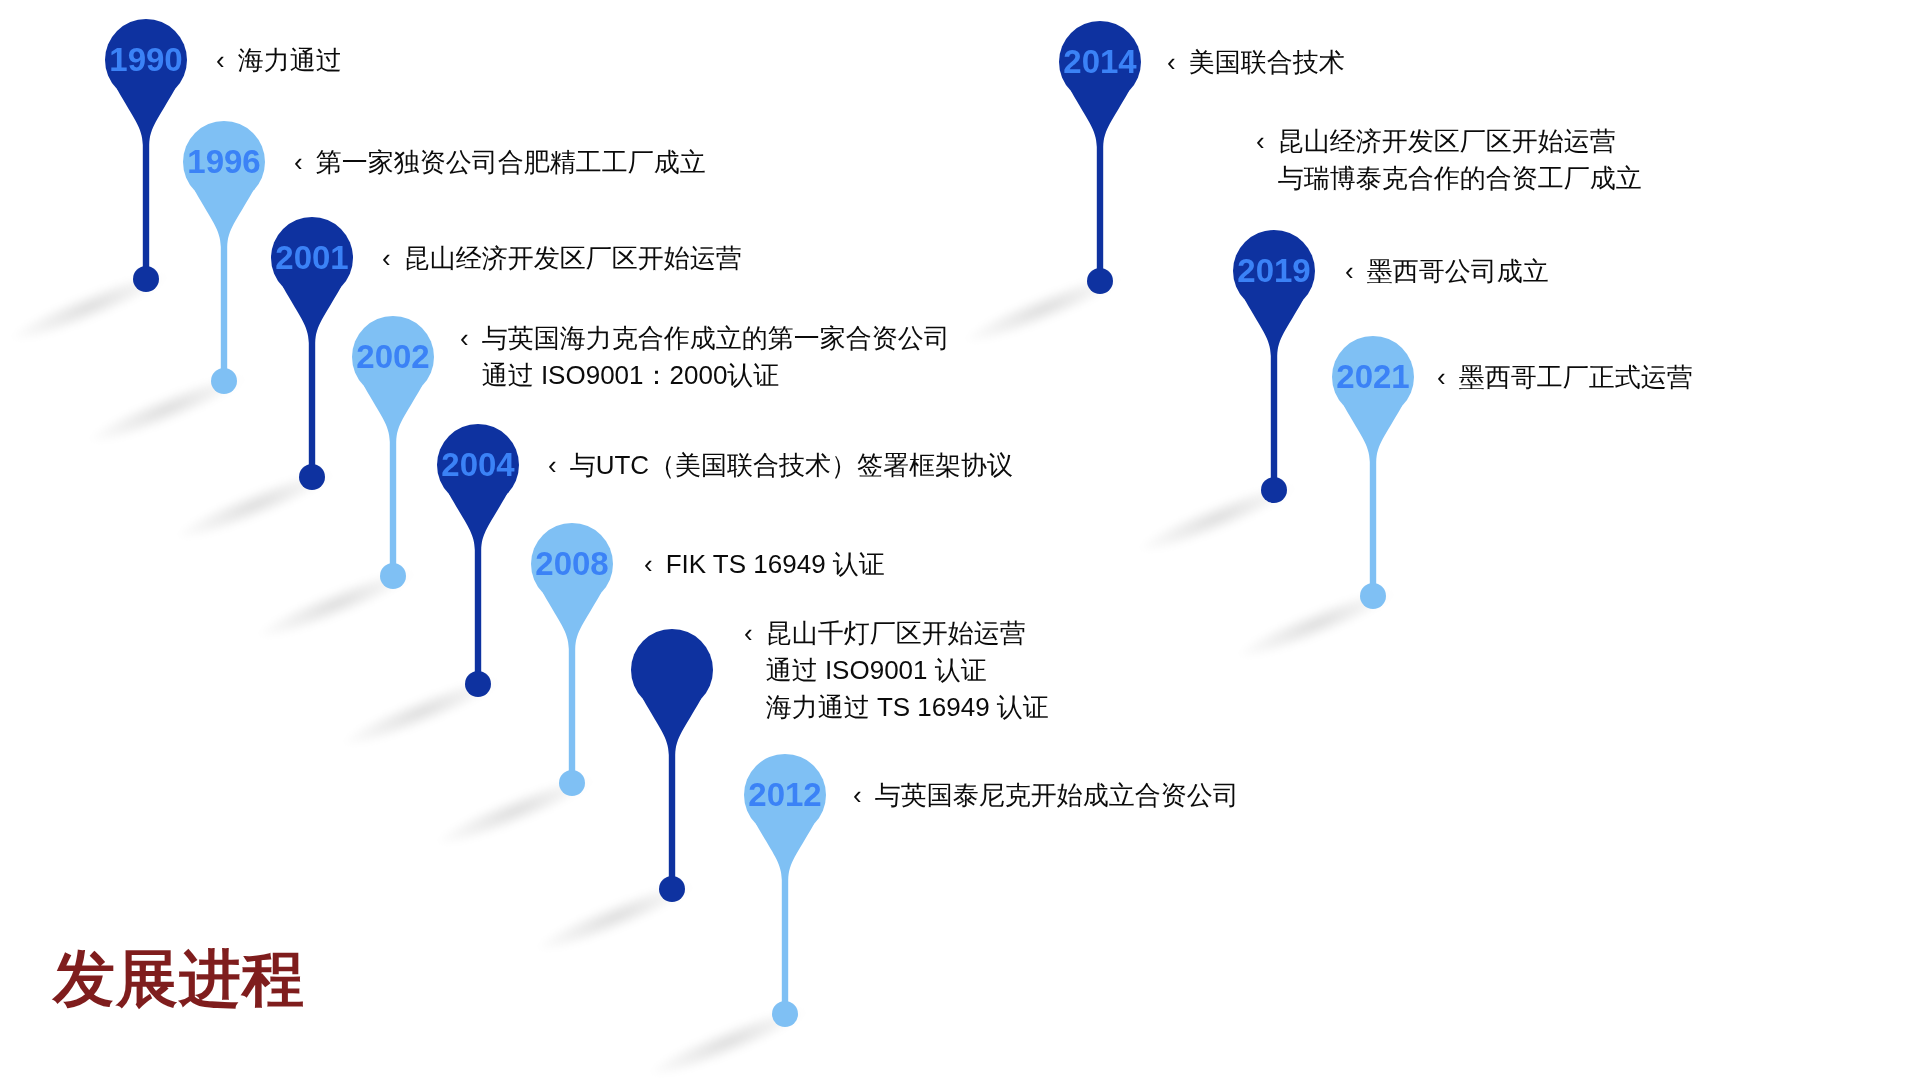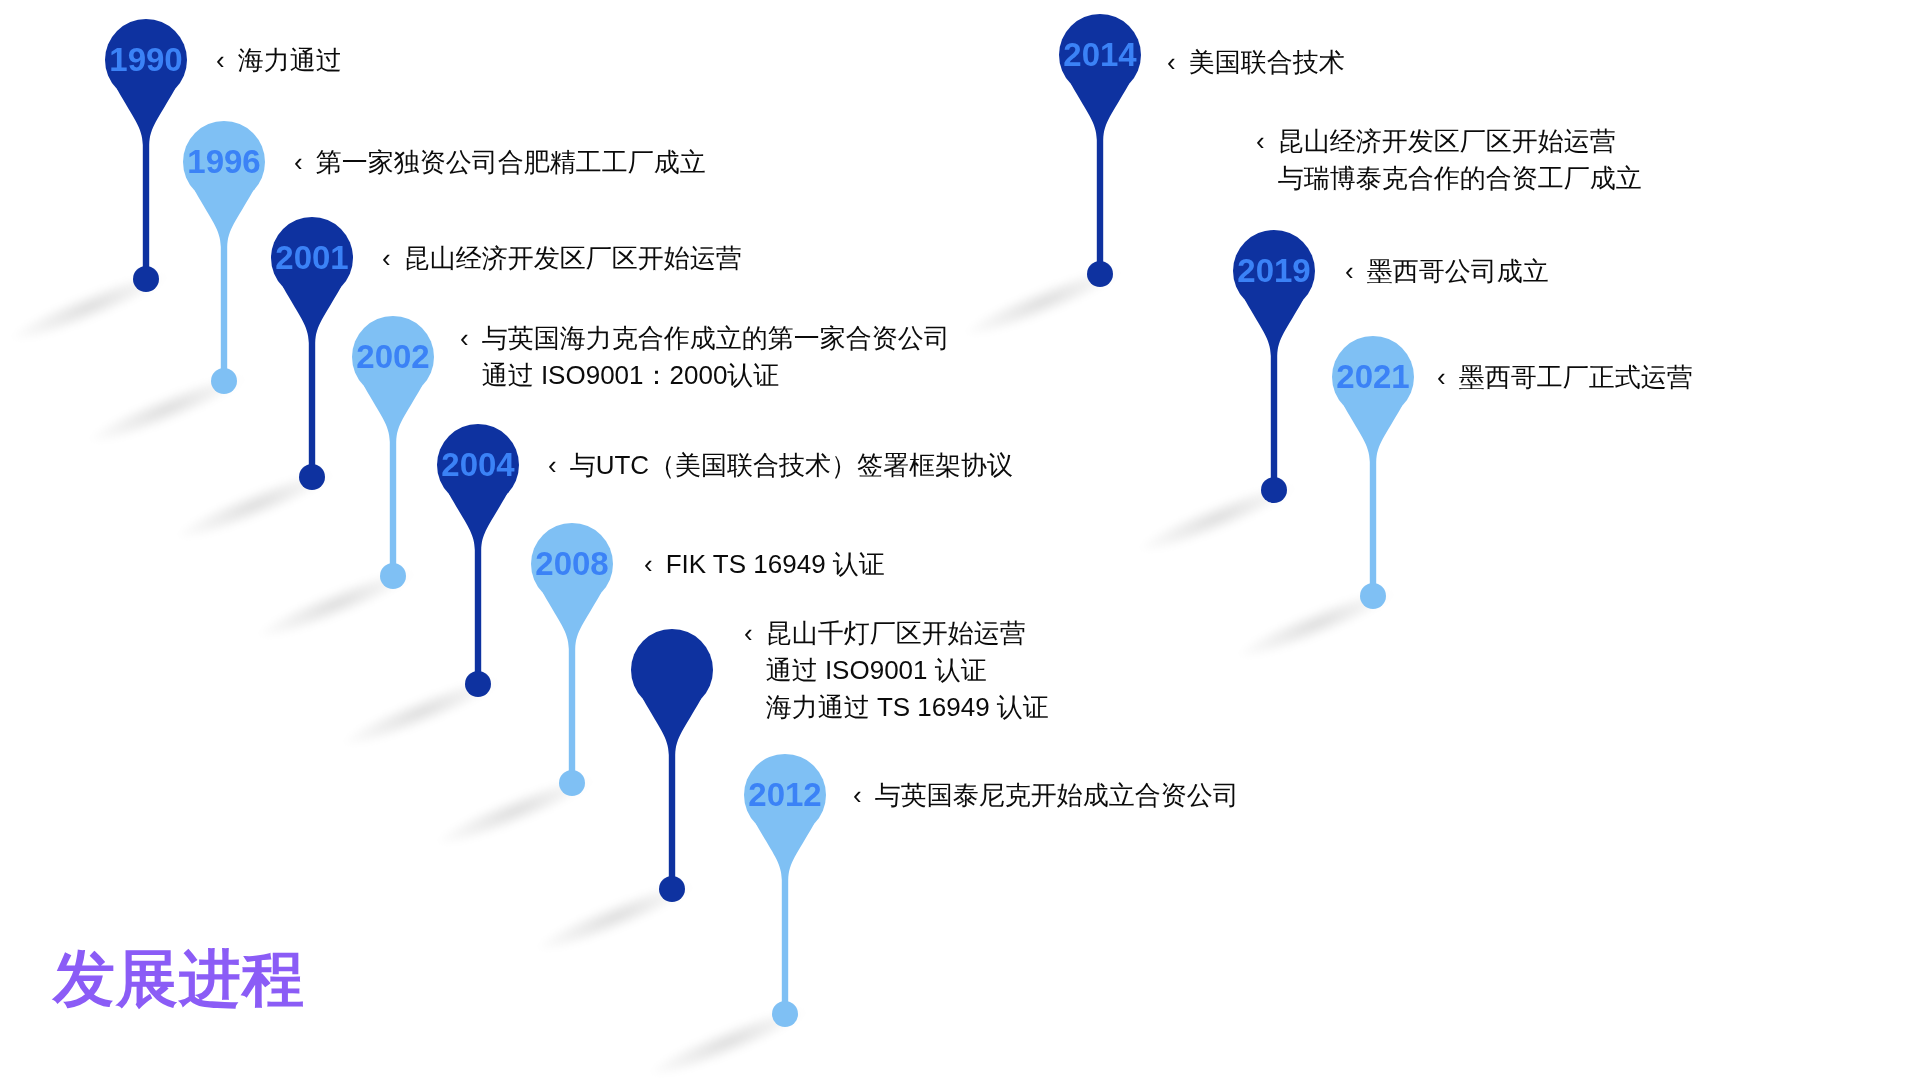--- a/index.html
+++ b/index.html
@@ -25,21 +25,21 @@
   }
   .label{
     position:absolute;transform:translateY(-50%);
     display:flex;align-items:flex-start;gap:13px;
     color:#0b0b0b;font-size:26px;line-height:37px;white-space:nowrap;
   }
   .chev{font-size:26px;line-height:37px;color:#0b0b0b;}
   .lines{display:flex;flex-direction:column;}
   .title{
     position:absolute;left:53px;top:945px;
-    color:#8b5cf6;font-size:62px;font-weight:900;line-height:1.1;letter-spacing:1px;
+    color:#7f1d1d;font-size:62px;font-weight:900;line-height:1.1;letter-spacing:1px;
   }
 </style>
 </head>
 <body>
 
 <div id="stage">
 
   <div class="pin dark" style="left:86px;top:15px">
     <div class="shadow"></div>
     <svg width="120" height="280" viewBox="0 0 120 280">
@@ -171,21 +171,21 @@
     </svg>
     <div class="year">2012</div>
   </div>
   <div class="label" style="left:853px;top:795px">
     <span class="chev">‹</span>
     <div class="lines">
         <div class="label-line">与英国泰尼克开始成立合资公司</div>
       </div>
   </div>
 
-  <div class="pin dark" style="left:1040px;top:10px">
+  <div class="pin dark" style="left:1040px;top:17px">
     <div class="shadow"></div>
     <svg width="120" height="280" viewBox="0 0 120 280">
       <circle class="fill" cx="60" cy="45" r="41"></circle>
       <path class="fill" d="M31,74 C48,104 56,112 57,130 L63,130 C64,112 72,104 89,74 Z"></path>
       <rect class="fill" x="56.8" y="118" width="6.4" height="147"></rect>
       <circle class="fill" cx="60" cy="264" r="13"></circle>
     </svg>
     <div class="year">2014</div>
   </div>
   <div class="label" style="left:1167px;top:62px">

